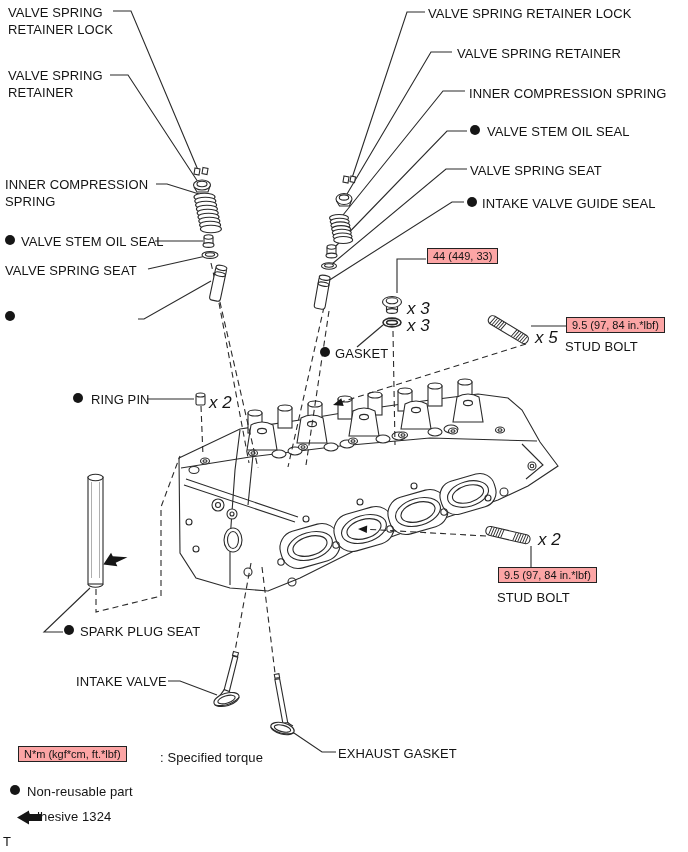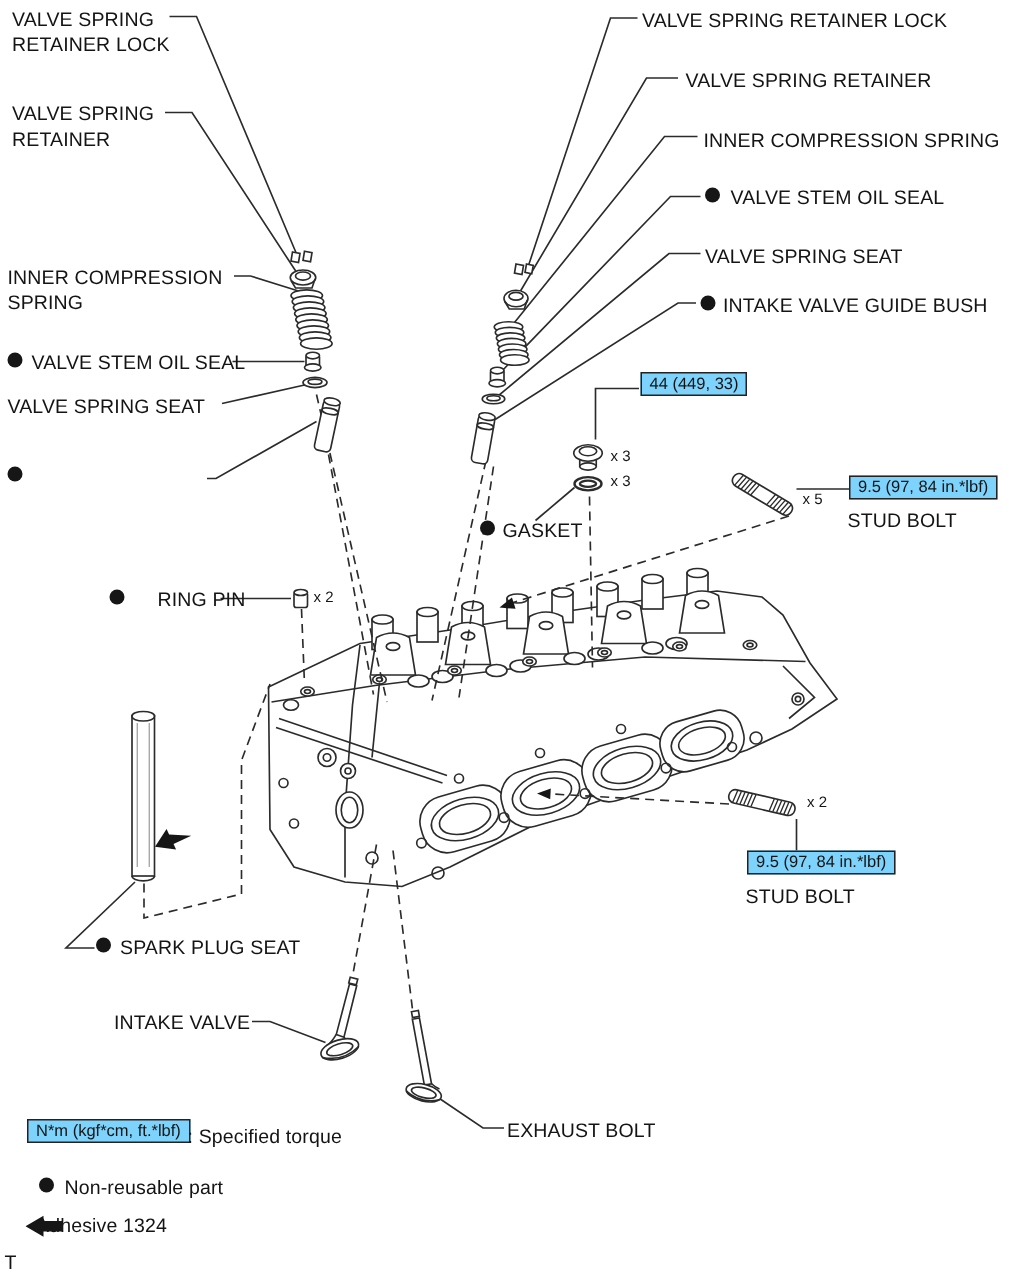--- a/index.html
+++ b/index.html
@@ -3,23 +3,23 @@
 <meta charset="utf-8">
 <style>
   html,body{margin:0;padding:0;background:#fff;}
   .page{position:relative;width:688px;height:852px;background:#ffffff;overflow:hidden;
         font-family:"Liberation Sans",sans-serif;color:#141414;}
   svg{position:absolute;left:0;top:0;}
   .lbl{position:absolute;font-size:13px;line-height:1.28;letter-spacing:.1px;white-space:nowrap;}
   .wrap{white-space:normal;}
   .flex{display:flex;align-items:flex-start;}
   .bullet{flex:0 0 auto;width:10px;height:10px;border-radius:50%;background:#161616;margin-top:1px;}
-  .tbox{position:absolute;border:1.3px solid #222;background:#7dd3fc;padding:1px 5px;
+  .tbox{position:absolute;border:1.3px solid #222;background:#fca5a5;padding:1px 5px;
         font-size:11px;white-space:nowrap;}
-  .qty{position:absolute;font-size:10px;white-space:nowrap;}
+  .qty{position:absolute;font-size:17px;white-space:nowrap;font-style:italic;}
   .adh-arrow{flex:0 0 auto;margin-top:1px;}
 </style>
 </head>
 <body>
 
 <div class="page">
 
 <svg width="688" height="852" viewBox="0 0 688 852">
   <g fill="none" stroke="#2b2b2b" stroke-width="1.1">
 
@@ -326,65 +326,65 @@
 <div class="lbl flex" style="left:5px;top:234px">
   <span class="bullet"></span>
   <span style="margin-left:6px">VALVE STEM OIL SEAL</span>
 </div>
 <div class="lbl" style="left:5px;top:263px">VALVE SPRING SEAT</div>
 <div class="lbl flex" style="left:5px;top:310px">
   <span class="bullet"></span>
 </div>
 <div class="lbl flex" style="left:73px;top:392px">
   <span class="bullet"></span>
-  <span style="margin-left:22px">RING PIN</span>
+  <span style="margin-left:8px">RING PIN</span>
 </div>
 <div class="qty" style="left:209px;top:393px">x 2</div>
 
 <div class="lbl flex" style="left:64px;top:624px">
   <span class="bullet"></span>
   <span style="margin-left:6px">SPARK PLUG SEAT</span>
 </div>
 <div class="lbl" style="left:76px;top:674px">INTAKE VALVE</div>
-<div class="lbl" style="left:338px;top:746px">EXHAUST BOLT</div>
+<div class="lbl" style="left:338px;top:746px">EXHAUST GASKET</div>
 
 <div class="lbl" style="left:428px;top:6px">VALVE SPRING RETAINER LOCK</div>
 <div class="lbl" style="left:457px;top:46px">VALVE SPRING RETAINER</div>
 <div class="lbl" style="left:469px;top:86px">INNER COMPRESSION SPRING</div>
 <div class="lbl flex" style="left:470px;top:124px">
   <span class="bullet"></span>
   <span style="margin-left:7px">VALVE STEM OIL SEAL</span>
 </div>
 <div class="lbl" style="left:470px;top:163px">VALVE SPRING SEAT</div>
 <div class="lbl flex" style="left:467px;top:196px">
   <span class="bullet"></span>
-  <span style="margin-left:5px">INTAKE VALVE GUIDE BUSH</span>
+  <span style="margin-left:5px">INTAKE VALVE GUIDE SEAL</span>
 </div>
 
 <div class="tbox" style="left:427px;top:248px">44 (449, 33)</div>
 <div class="qty" style="left:407px;top:299px">x 3</div>
 <div class="qty" style="left:407px;top:316px">x 3</div>
 
 <div class="lbl flex" style="left:320px;top:346px">
   <span class="bullet"></span>
   <span style="margin-left:5px">GASKET</span>
 </div>
 
 <div class="qty" style="left:535px;top:328px">x 5</div>
 <div class="tbox" style="left:566px;top:317px">9.5 (97, 84 in.*lbf)</div>
 <div class="lbl" style="left:565px;top:339px">STUD BOLT</div>
 
 <div class="qty" style="left:538px;top:530px">x 2</div>
 <div class="tbox" style="left:498px;top:567px">9.5 (97, 84 in.*lbf)</div>
 <div class="lbl" style="left:497px;top:590px">STUD BOLT</div>
 
 <div class="tbox" style="left:18px;top:746px">N*m (kgf*cm, ft.*lbf)</div>
-<div class="lbl" style="left:125px;top:750px">: Specified torque</div>
-
-<div class="lbl flex" style="left:26px;top:784px">
+<div class="lbl" style="left:160px;top:750px">: Specified torque</div>
+
+<div class="lbl flex" style="left:10px;top:784px">
   <span class="bullet"></span>
   <span style="margin-left:7px">Non-reusable part</span>
 </div>
 
 <div class="lbl flex" style="left:17px;top:809px">
   <svg class="adh-arrow" width="26" height="15">
     <polygon points="25,4 12,4 12,0.5 0,7.5 12,14.5 12,11 25,11" fill="#161616"></polygon>
   </svg>
   <span style="margin-left:7px">Adhesive 1324</span>
 </div>

